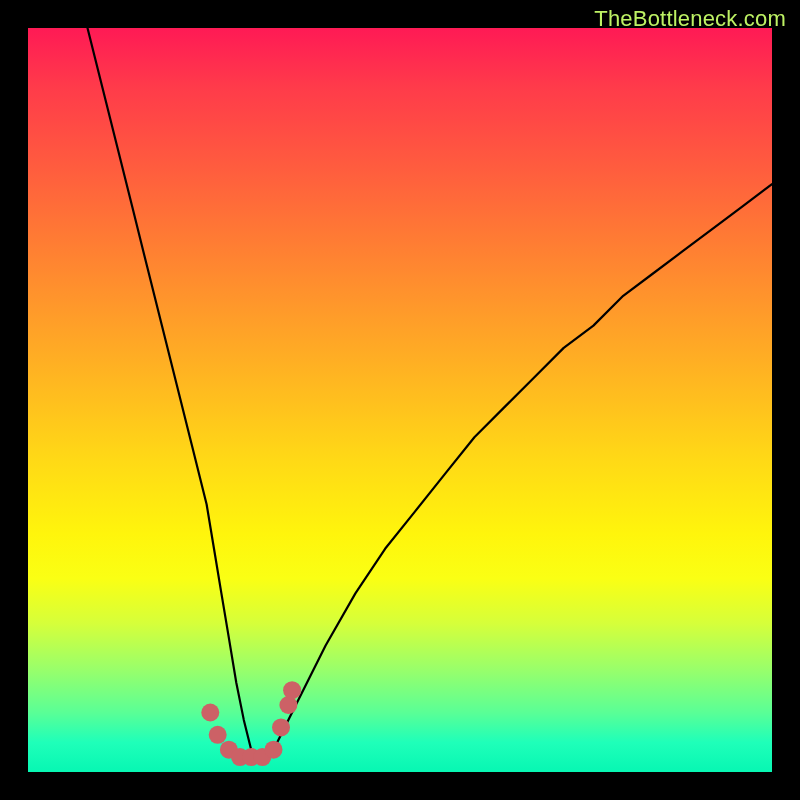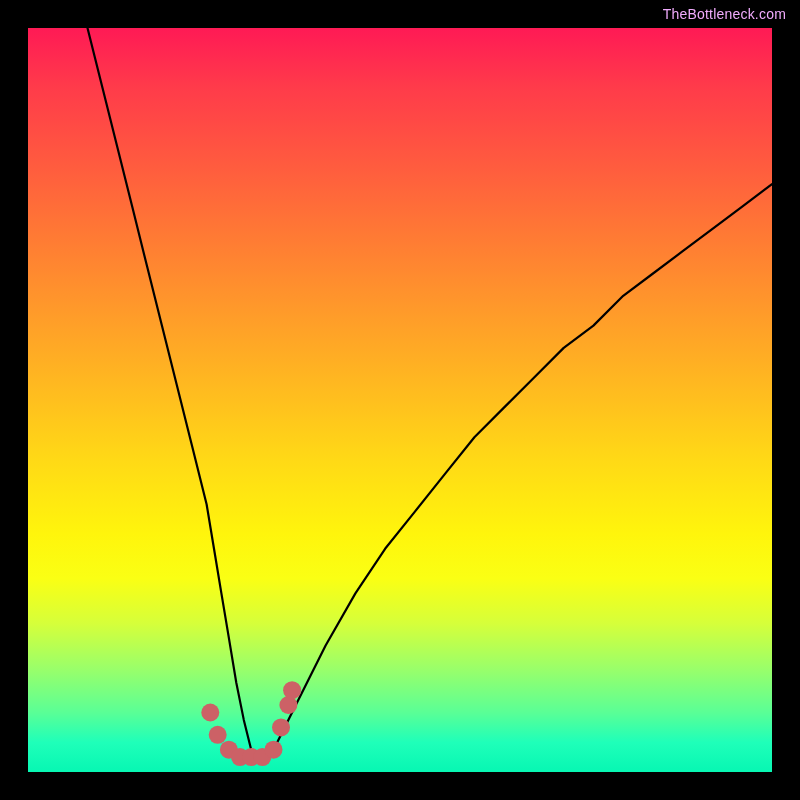--- a/index.html
+++ b/index.html
@@ -31,22 +31,22 @@
       #9bff69 86%,
       #5aff96 92%,
       #1fffb9 96%,
       #07f7b3 100%
     );
   }
   .watermark {
     position: absolute;
     top: 6px;
     right: 14px;
-    color: #f0abfc;
-    font-size: 14px;
+    color: #bef264;
+    font-size: 22px;
     font-weight: 500;
     letter-spacing: 0.2px;
     user-select: none;
   }
   svg.plot {
     position: absolute;
     left: 0;
     top: 0;
     width: 744px;
     height: 744px;

